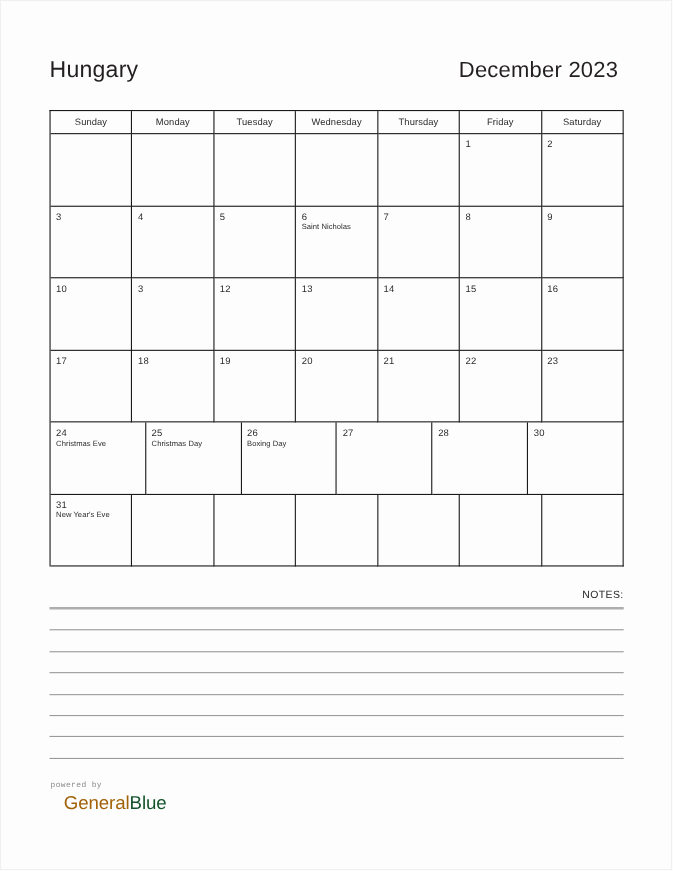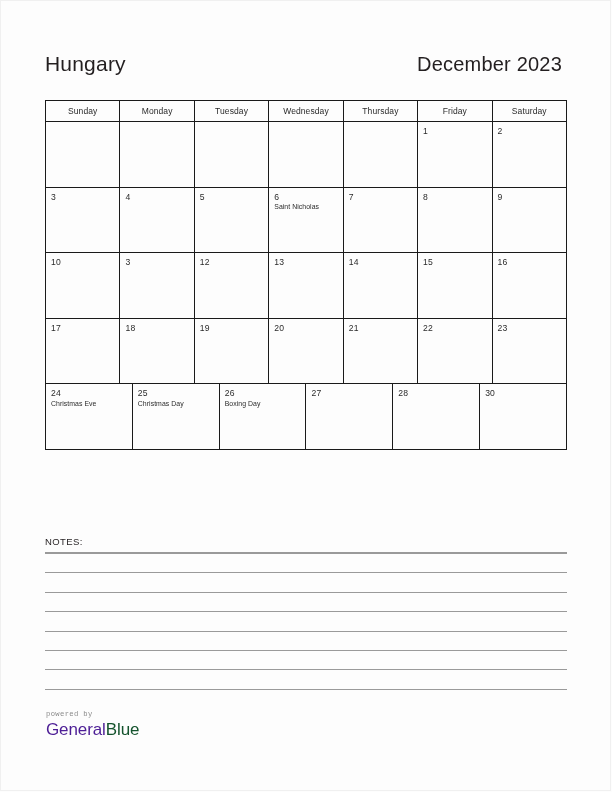--- a/index.html
+++ b/index.html
@@ -110,20 +110,21 @@
     left: 45px;
     top: 536px;
     width: 522px;
   }
   .notes-label {
     font-size: 9.5px;
     color: #231f20;
     letter-spacing: 0.4px;
     line-height: 12px;
     margin-bottom: 4px;
+    text-align: right;
   }
   .notes-lines {
     display: block;
   }
   .note-line {
     height: 19.4px;
     border-bottom: 1px solid #9a9a9a;
     box-sizing: border-box;
   }
   .note-line.first {
@@ -143,21 +144,21 @@
     letter-spacing: 0.35px;
     line-height: 9px;
     margin-bottom: 1px;
     font-family: Liberation Mono, monospace;
   }
   .brand {
     font-size: 17px;
     line-height: 20px;
     letter-spacing: -0.1px;
   }
-  .brand-general { color: #4c1d95; }
+  .brand-general { color: #a16207; margin-left: 12px; }
   .brand-blue { color: #14532d; }
 </style>
 </head>
 <body>
 
 <div class="page-frame"></div>
 
 <div class="header">
   <div class="header-country">Hungary</div>
   <div class="header-monthyear">December 2023</div>
@@ -273,20 +274,32 @@
         <div class="cal-cell">
           <div class="day-num">27</div>
         </div>
         <div class="cal-cell">
           <div class="day-num">28</div>
         </div>
         <div class="cal-cell">
           <div class="day-num">30</div>
         </div>
       </div>
+      <div class="cal-row">
+        <div class="cal-cell">
+          <div class="day-num">31</div>
+          <div class="day-event">New Year's Eve</div>
+        </div>
+        <div class="cal-cell empty"></div>
+        <div class="cal-cell empty"></div>
+        <div class="cal-cell empty"></div>
+        <div class="cal-cell empty"></div>
+        <div class="cal-cell empty"></div>
+        <div class="cal-cell empty"></div>
+      </div>
     </div>
 </div>
 
 <div class="notes">
   <div class="notes-label">NOTES:</div>
   <div class="notes-lines" id="notes-lines">
       <div class="note-line first"></div>
       <div class="note-line"></div>
       <div class="note-line"></div>
       <div class="note-line"></div>

